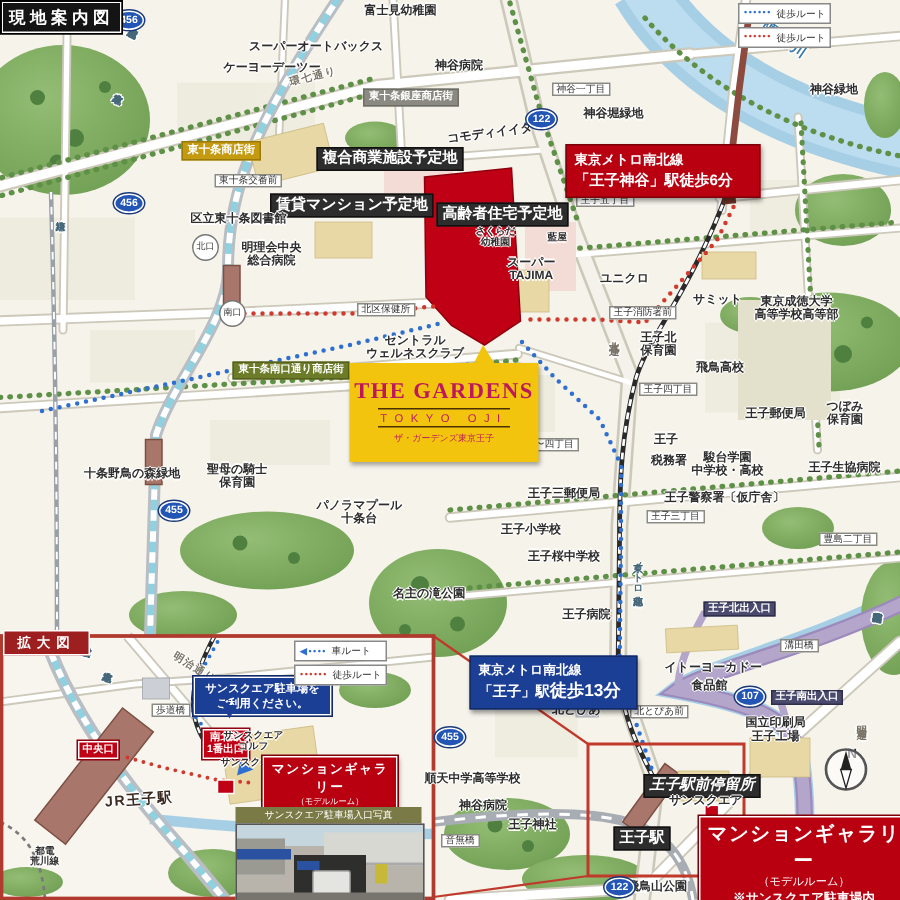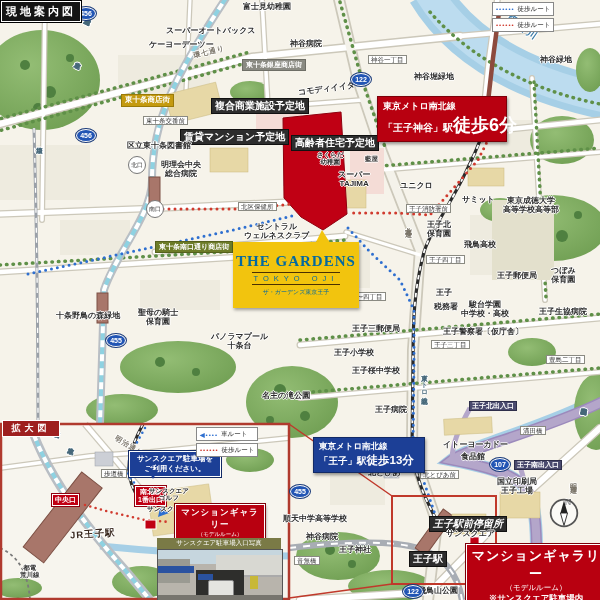--- a/index.html
+++ b/index.html
@@ -51,28 +51,28 @@
   .sw{font-size:6px;letter-spacing:1px;font-weight:bold;}
   .sw.dots::before{content:"\2022 \2022 \2022 \2022 \2022 \2022";}
   .sw.car::before{content:"\25C0 \2022 \2022 \2022 \2022";}
   
   .stn{position:absolute;color:#fff;padding:3px 5px 4px;z-index:55;text-align:left;
        box-shadow:1px 2px 3px rgba(0,0,0,.4);}
   .stn.red{background:#b80010;border:1px solid #7d0009;}
   .stn.blue{background:#1c3f96;border:1px solid #122a66;}
   .stn-line{font-size:9px;font-weight:bold;}
   .stn-row{font-size:10px;font-weight:bold;white-space:nowrap;}
-  .stn-row .walk{font-size:18px;}
+  .stn-row .walk{font-size:10px;}
   .stn.small .stn-line{font-size:8.5px;}
   .stn.small .stn-row{font-size:9.5px;}
   .stn.small .stn-row .walk{font-size:11.5px;}
   
   .gardens{position:absolute;left:233px;top:242px;width:126px;height:66px;background:#f2c40e;
        z-index:50;display:flex;flex-direction:column;align-items:center;justify-content:center;
-       color:#0369a1;box-shadow:1px 2px 3px rgba(0,0,0,.35);}
+       color:#be185d;box-shadow:1px 2px 3px rgba(0,0,0,.35);}
   .gardens .nm{font-family:"Liberation Serif",serif;font-size:15px;font-weight:bold;letter-spacing:1px;}
   .gardens .sb{font-size:7.5px;letter-spacing:5px;margin-top:2px;border-top:1px solid #4a3000;
        border-bottom:1px solid #4a3000;padding:1px 2px;}
   .gardens .rd{font-size:6px;margin-top:3px;}
   .gardens::before{content:"";position:absolute;top:-13px;left:84px;border:7px solid transparent;
        border-bottom:8px solid #f2c40e;}
   
   .gallery{position:absolute;background:#b80010;border:1px solid #fff;outline:1px solid #7d0009;
        color:#fff;text-align:center;z-index:55;padding:2px 3px;box-shadow:1px 2px 3px rgba(0,0,0,.4);}
   .gallery .g1{font-size:13px;font-weight:bold;letter-spacing:1px;}
@@ -334,21 +334,21 @@
       <div class="lbl" style="left: 127px; top: 141px;">区立東十条図書館</div>
       <div class="lbl c" style="left: 161px; top: 160px;">明理会中央
 総合病院</div>
       <div class="lbl white-tag" style="left: 238px; top: 202px;">北区保健所</div>
       <div class="lbl c" style="left: 244px; top: 222px;">セントラル
 ウェルネスクラブ</div>
       <div class="lbl green-tag" style="left: 155px; top: 241px;">東十条南口通り商店街</div>
       <div class="lbl circle-tag" style="left: 128px; top: 156px;">北口</div>
       <div class="lbl circle-tag" style="left: 146px; top: 200px;">南口</div>
       <div class="lbl white-tag" style="left: 368px; top: 55px;">神谷一丁目</div>
-      <div class="lbl" style="left: 414px; top: 72px; font-family: Liberation Mono, monospace;">神谷堀緑地</div>
+      <div class="lbl" style="left: 389px; top: 72px; font-family: Liberation Mono, monospace;">神谷堀緑地</div>
       <div class="lbl white-tag" style="left: 384px; top: 129px;">王子五丁目</div>
       <div class="lbl c sm" style="left: 317px; top: 151px;">さくらだ
 幼稚園</div>
       <div class="lbl sm" style="left: 365px; top: 155px;">藍屋</div>
       <div class="lbl c" style="left: 338px; top: 170px;">スーパー
 TAJIMA</div>
       <div class="lbl" style="left: 400px; top: 181px;">ユニクロ</div>
       <div class="lbl white-tag" style="left: 406px; top: 204px;">王子消防署前</div>
       <div class="lbl" style="left: 462px; top: 195px;">サミット</div>
       <div class="lbl c" style="left: 503px; top: 196px;">東京成徳大学

